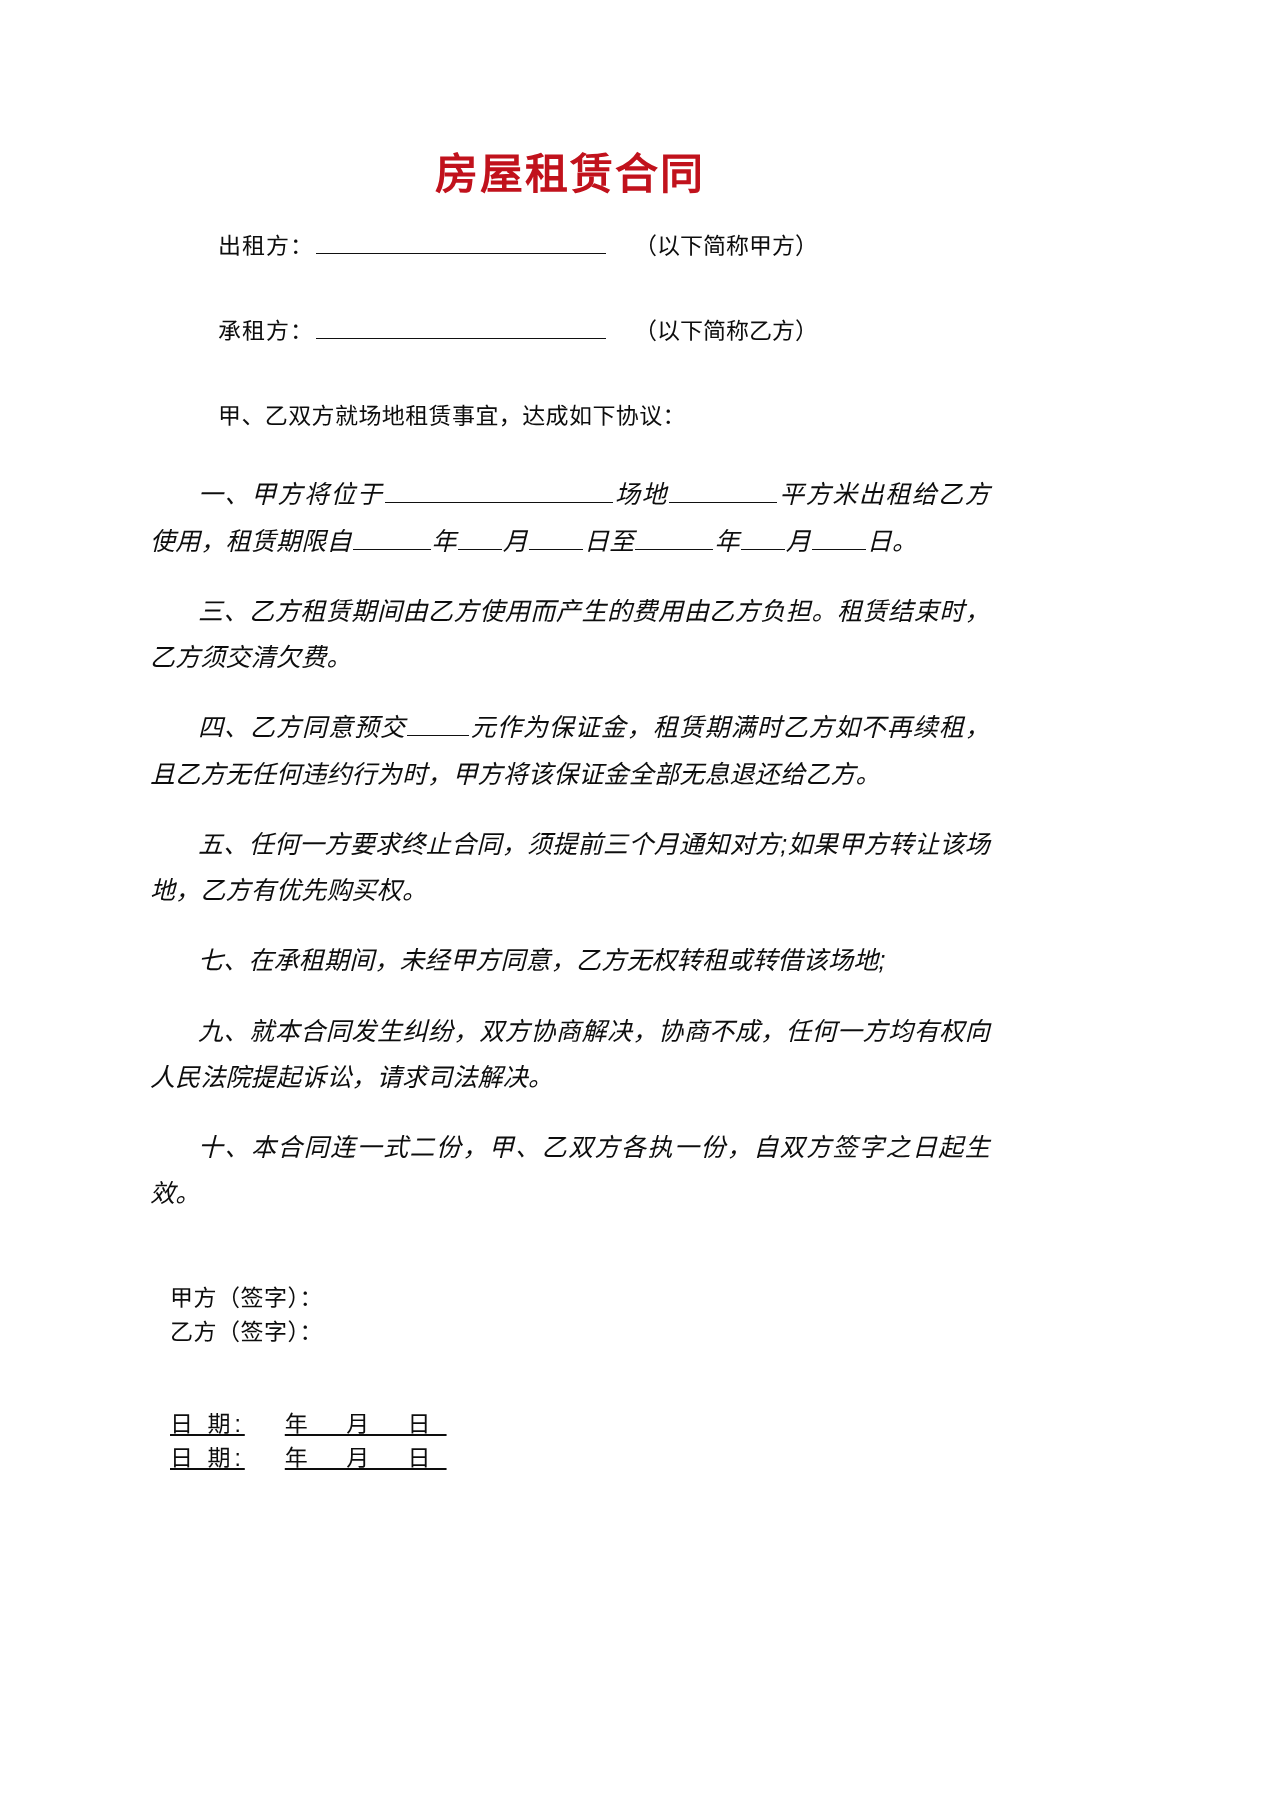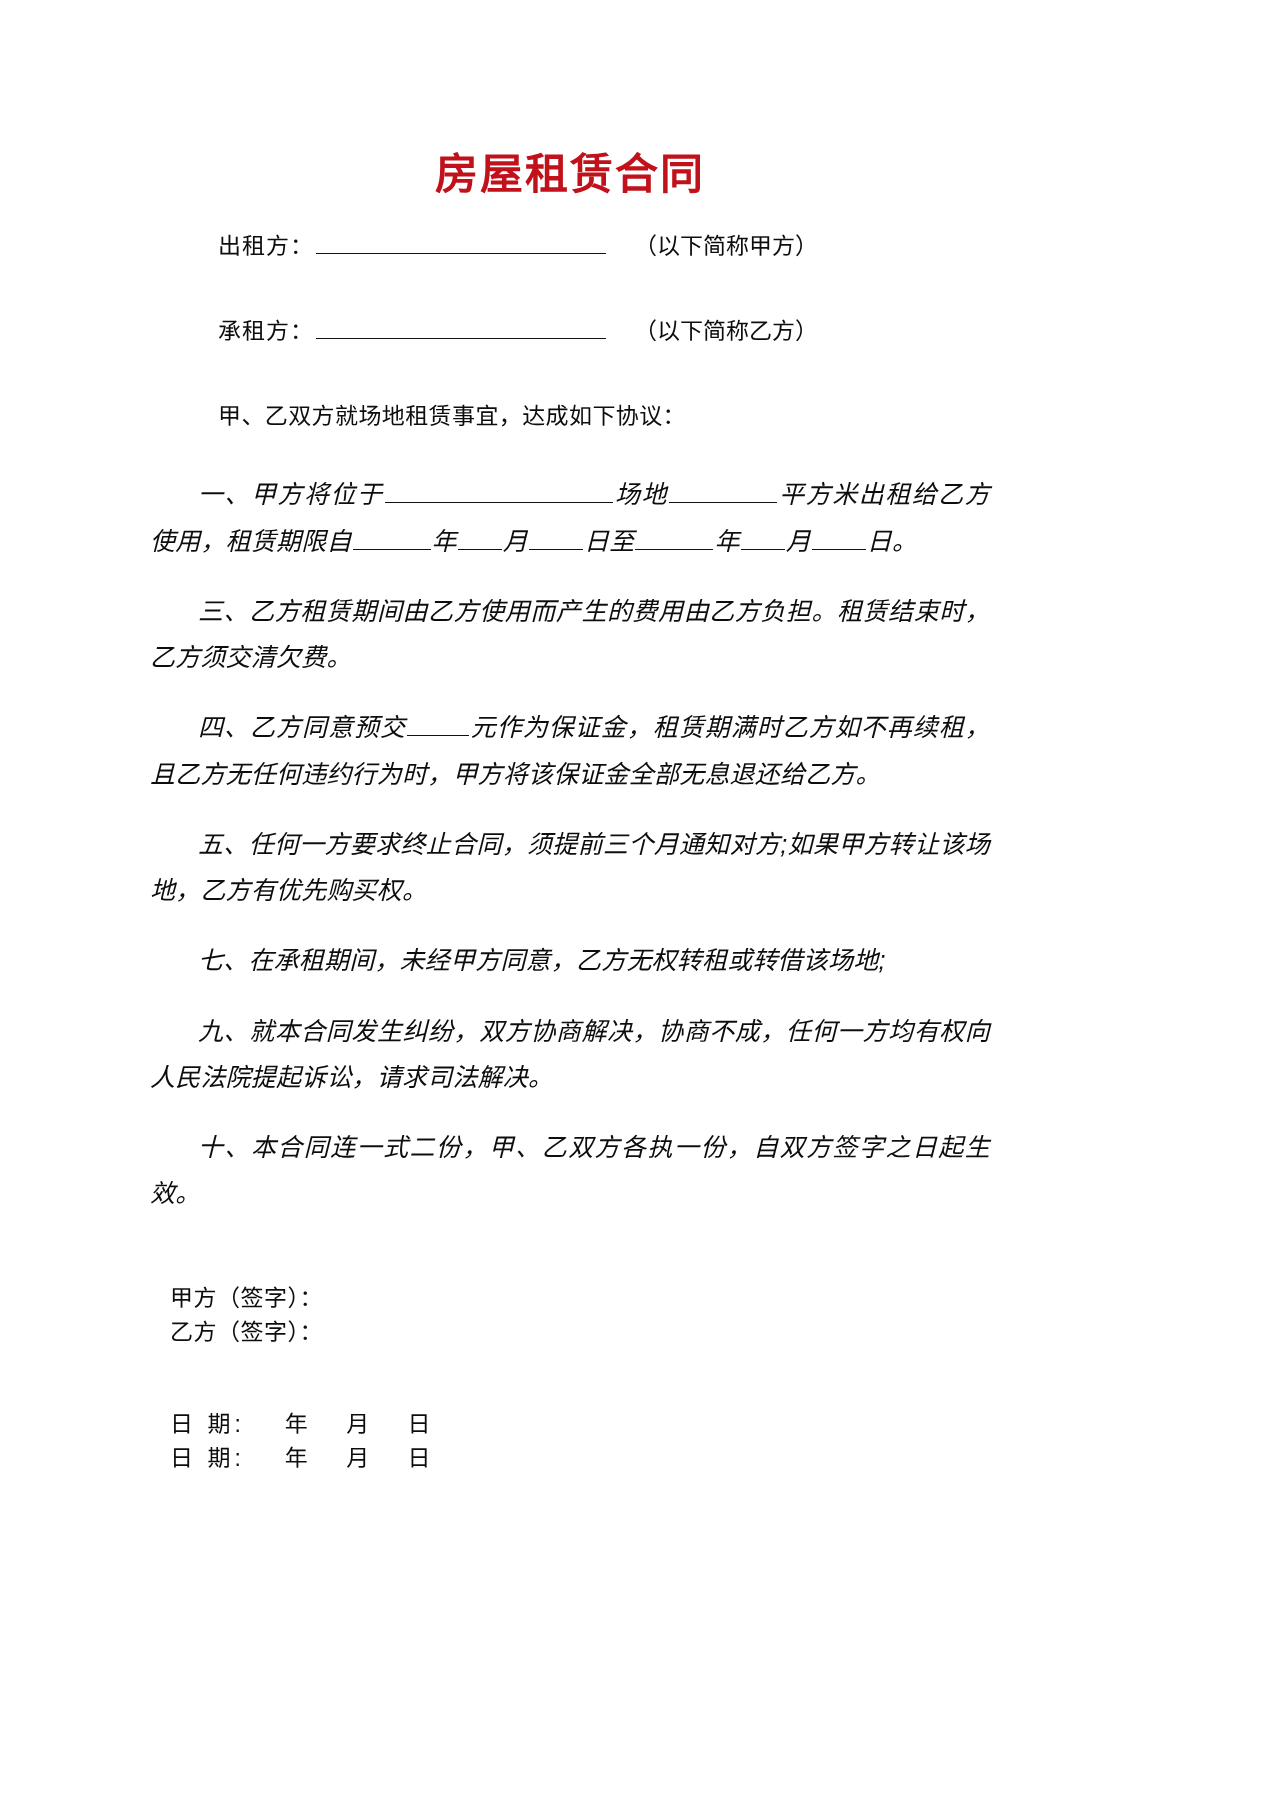--- a/index.html
+++ b/index.html
@@ -93,21 +93,21 @@
   .sign-block {
     margin-top: 62px;
     padding-left: 20px;
   }
   .sign-row {
     display: flex;
     font-size: 23px;
     letter-spacing: 0.5px;
     flex-direction: column;
   }
-  .sign-row.dates { margin-top: 58px; }
+  .sign-row.dates { margin-top: 58px; text-decoration: underline; }
   .sign-cell {
     width: 455px;
     white-space: nowrap;
   }
   .date-label { letter-spacing: 4px; }
   .date-units { margin-left: 40px; letter-spacing: 16px; }
 </style>
 </head>
 <body>
 

